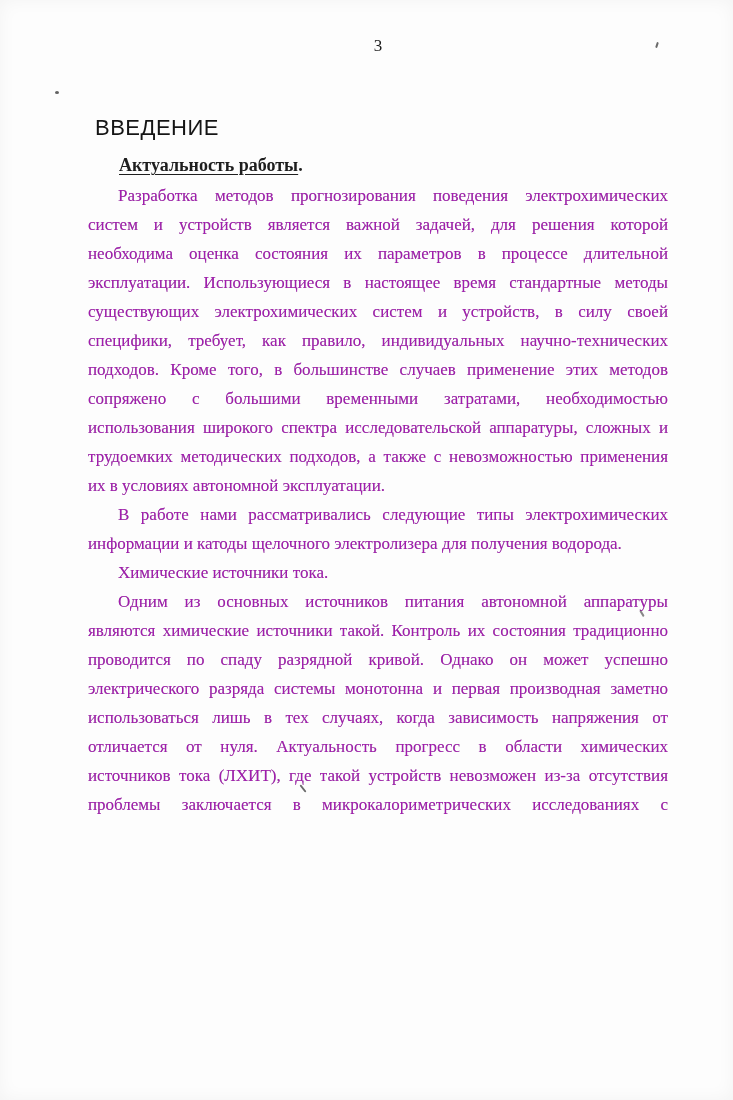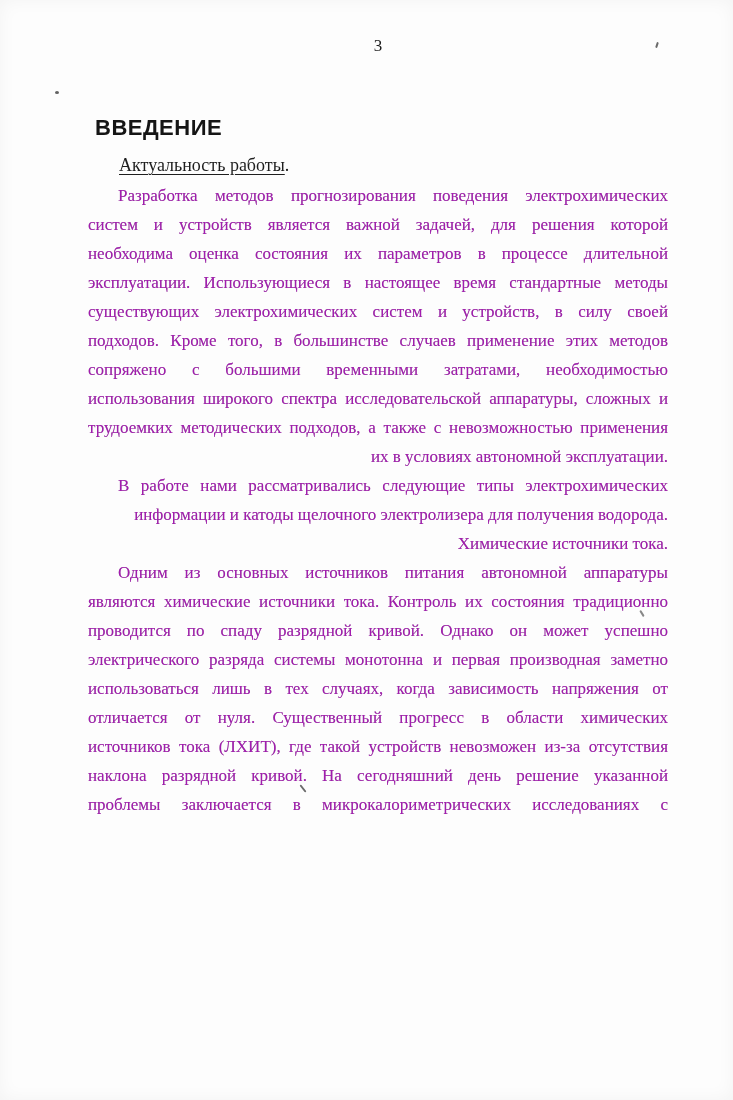--- a/index.html
+++ b/index.html
@@ -25,54 +25,55 @@
     font-size: 17px;
     color: #1d1d1d;
   }
 
   .heading {
     position: absolute;
     left: 95px;
     top: 116px;
     margin: 0;
     font-family: "Liberation Sans", sans-serif;
-    font-weight: 700;
+    font-weight: 400;
     font-size: 22px;
     line-height: 24px;
     letter-spacing: 0.5px;
     color: #151515;
   }
 
   .subheading {
     position: absolute;
     left: 119px;
     top: 154px;
     font-size: 18px;
     line-height: 22px;
     color: #1e1e1e;
+    font-weight: bold;
   }
   .subheading .u {
     text-decoration: underline;
     text-underline-offset: 3px;
     text-decoration-thickness: 1px;
   }
 
   .body-text {
     position: absolute;
     left: 88px;
     top: 181px;
     width: 580px;
     font-size: 17px;
     color: #a21caf;
     text-shadow: 0 0 0.5px rgba(30,30,30,0.35);
   }
   .line {
     height: 29px;
     line-height: 29px;
-    text-align: right;
+    text-align: left;
     white-space: normal;
   }
   .line.j {
     text-align: justify;
     text-align-last: justify;
   }
   .line.ind { text-indent: 30px; }
 
   
   .artifact { position: absolute; background: #3a3a3a; }
@@ -96,35 +97,35 @@
   <div class="subheading">
     <span class="u">Актуальность работы</span><span>.</span>
   </div>
 
   <div class="body-text" id="body-lines">
       <div class="line j ind">Разработка методов прогнозирования поведения электрохимических</div>
       <div class="line j">систем и устройств является важной задачей, для решения которой</div>
       <div class="line j">необходима оценка состояния их параметров в процессе длительной</div>
       <div class="line j">эксплуатации. Использующиеся в настоящее время стандартные методы</div>
       <div class="line j">существующих электрохимических систем и устройств, в силу своей</div>
+      <div class="line j">специфики, требует, как правило, индивидуальных научно-технических</div>
       <div class="line j">подходов. Кроме того, в большинстве случаев применение этих методов</div>
       <div class="line j">сопряжено с большими временными затратами, необходимостью</div>
       <div class="line j">использования широкого спектра исследовательской аппаратуры, сложных и</div>
       <div class="line j">трудоемких методических подходов, а также с невозможностью применения</div>
       <div class="line">их в условиях автономной эксплуатации.</div>
       <div class="line j ind">В работе нами рассматривались следующие типы электрохимических</div>
       <div class="line">информации и катоды щелочного электролизера для получения водорода.</div>
       <div class="line ind">Химические источники тока.</div>
       <div class="line j ind">Одним из основных источников питания автономной аппаратуры</div>
-      <div class="line j">являются химические источники тока. Контроль их состояния традиционно</div>
+      <div class="line j">являются химические источники такой. Контроль их состояния традиционно</div>
       <div class="line j">проводится по спаду разрядной кривой. Однако он может успешно</div>
       <div class="line j">электрического разряда системы монотонна и первая производная заметно</div>
       <div class="line j">использоваться лишь в тех случаях, когда зависимость напряжения от</div>
-      <div class="line j">отличается от нуля. Существенный прогресс в области химических</div>
+      <div class="line j">отличается от нуля. Актуальность прогресс в области химических</div>
       <div class="line j">источников тока (ЛХИТ), где такой устройств невозможен из-за отсутствия</div>
-      <div class="line j">наклона разрядной кривой. На сегодняшний день решение указанной</div>
       <div class="line j">проблемы заключается в микрокалориметрических исследованиях с</div>
     </div>
 
   <span class="artifact art-tick"></span>
   <span class="artifact art-diagonal"></span>
 
 </div>
 
 </body></html>

